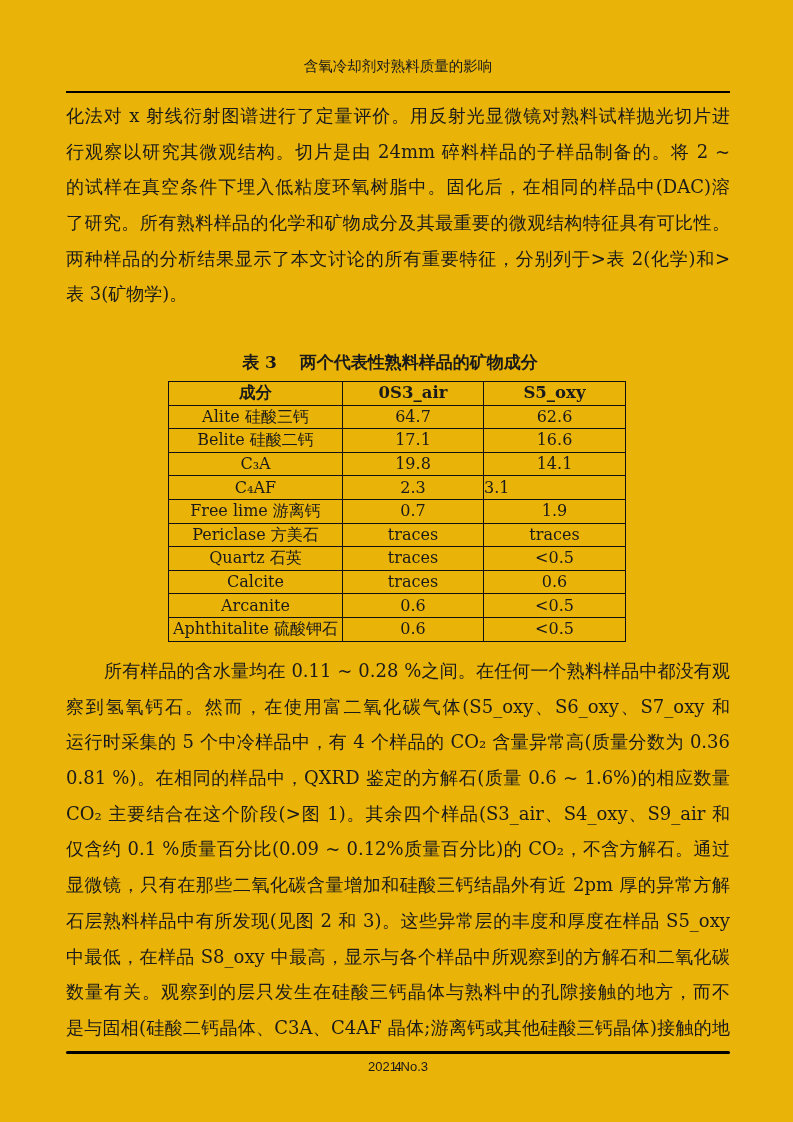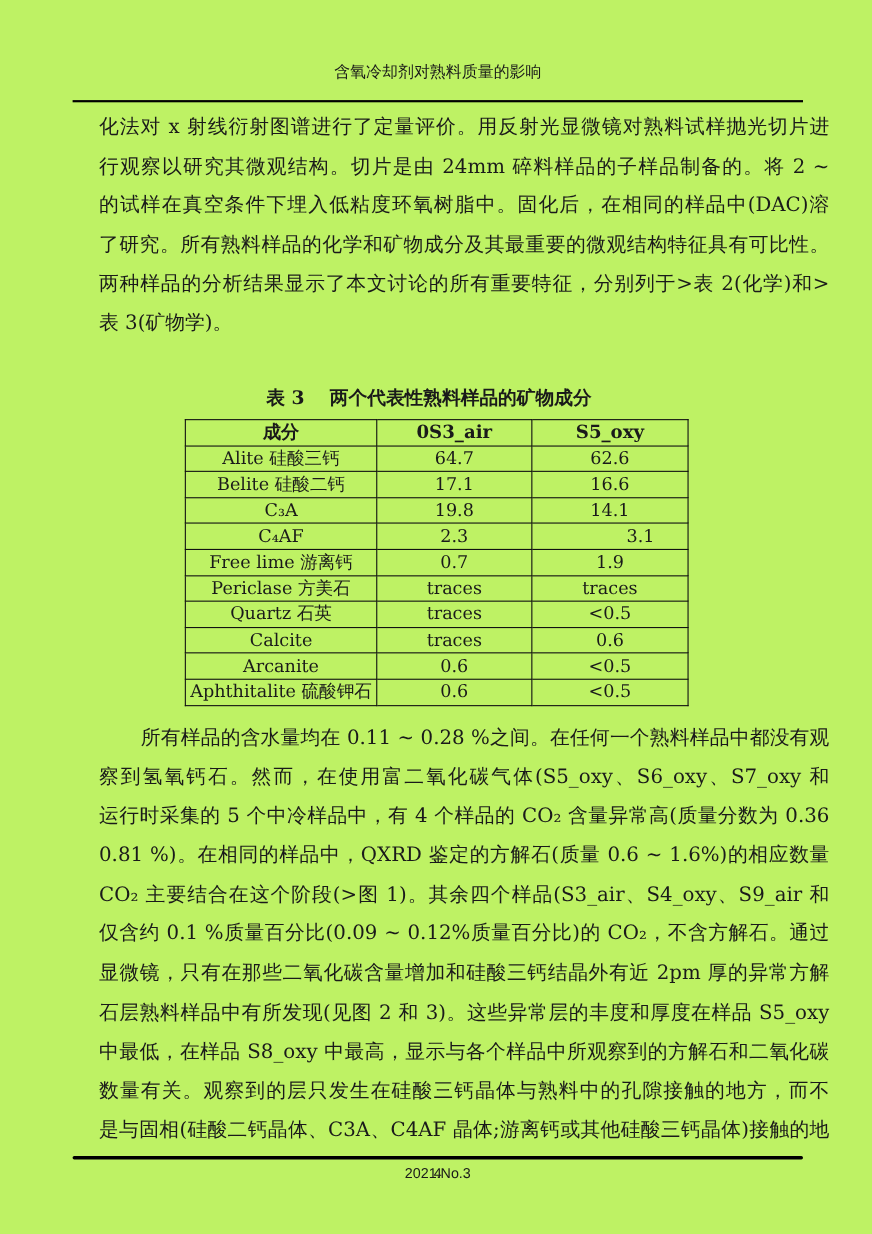--- a/index.html
+++ b/index.html
@@ -4,21 +4,21 @@
 <style>
   html, body {
     margin: 0;
     padding: 0;
     background: #ffffff;
   }
   .page {
     position: relative;
     width: 793px;
     height: 1122px;
-    background: #bef264;
+    background: #eab308;
     color: #1a1a1a;
     font-family: "DejaVu Serif", "Liberation Serif", serif;
     overflow: hidden;
   }
   .running-title {
     position: absolute;
     top: 55px;
     left: 66px;
     width: 664px;
     text-align: center;
@@ -31,21 +31,20 @@
     left: 66px;
     width: 664px;
     height: 2px;
     background: #000000;
   }
   .para {
     position: absolute;
     left: 66px;
     width: 664px;
     font-size: 18px;
-    margin-left: 24px;
   }
   #para1 { top: 98px; }
   #para2 { top: 653px; }
   .text-line {
     height: 35.7px;
     line-height: 35.7px;
     text-align: justify;
     text-align-last: justify;
     overflow: hidden;
   }
@@ -74,21 +73,21 @@
   table.mineral th, table.mineral td {
     border: 1.6px solid #111111;
     height: 22.6px;
     padding: 0;
     text-align: center;
     line-height: 1;
     overflow: hidden;
     white-space: nowrap;
   }
   table.mineral th { font-weight: bold; font-size: 16.5px; }
-  table.mineral td.align-right { text-align: right; padding-right: 30px; box-sizing: border-box; }
+  table.mineral td.align-right { text-align: left; padding-right: 30px; box-sizing: border-box; }
   .footer-rule {
     position: absolute;
     top: 1051px;
     left: 66px;
     width: 664px;
     height: 3px;
     background: #000000;
     border-radius: 2px;
   }
   .footer-page, .footer-issue {

